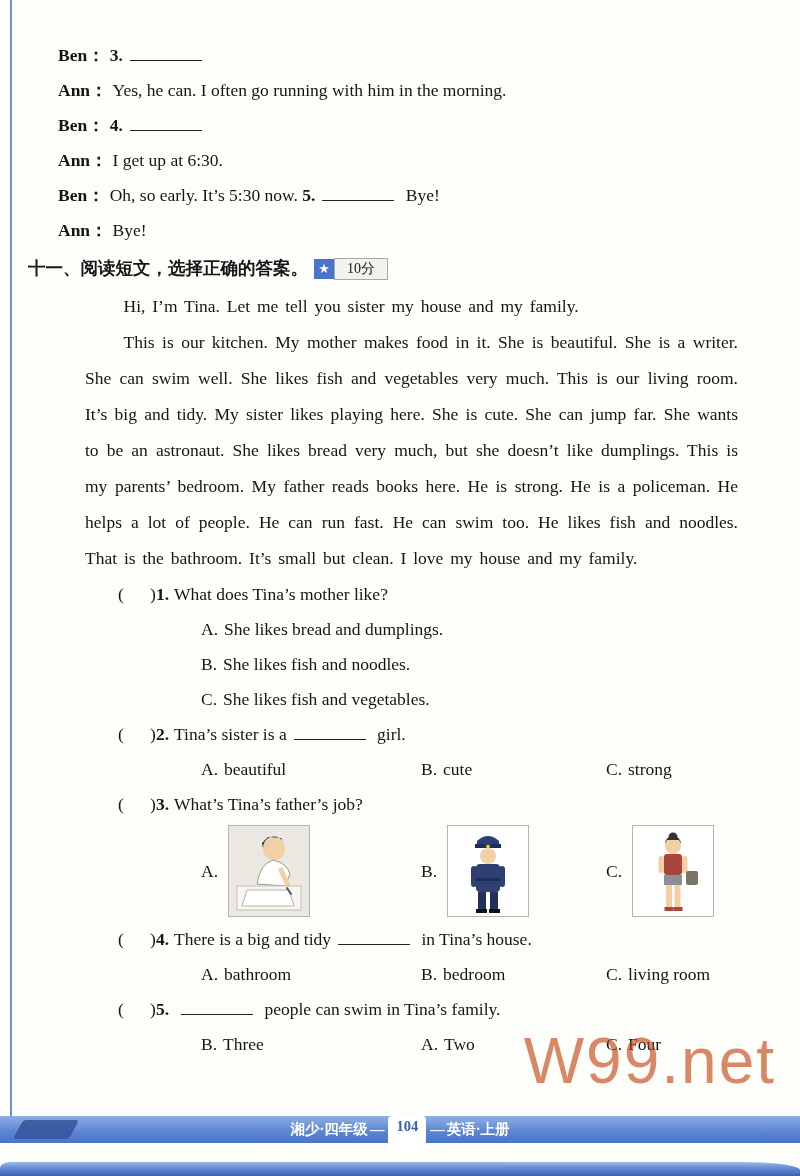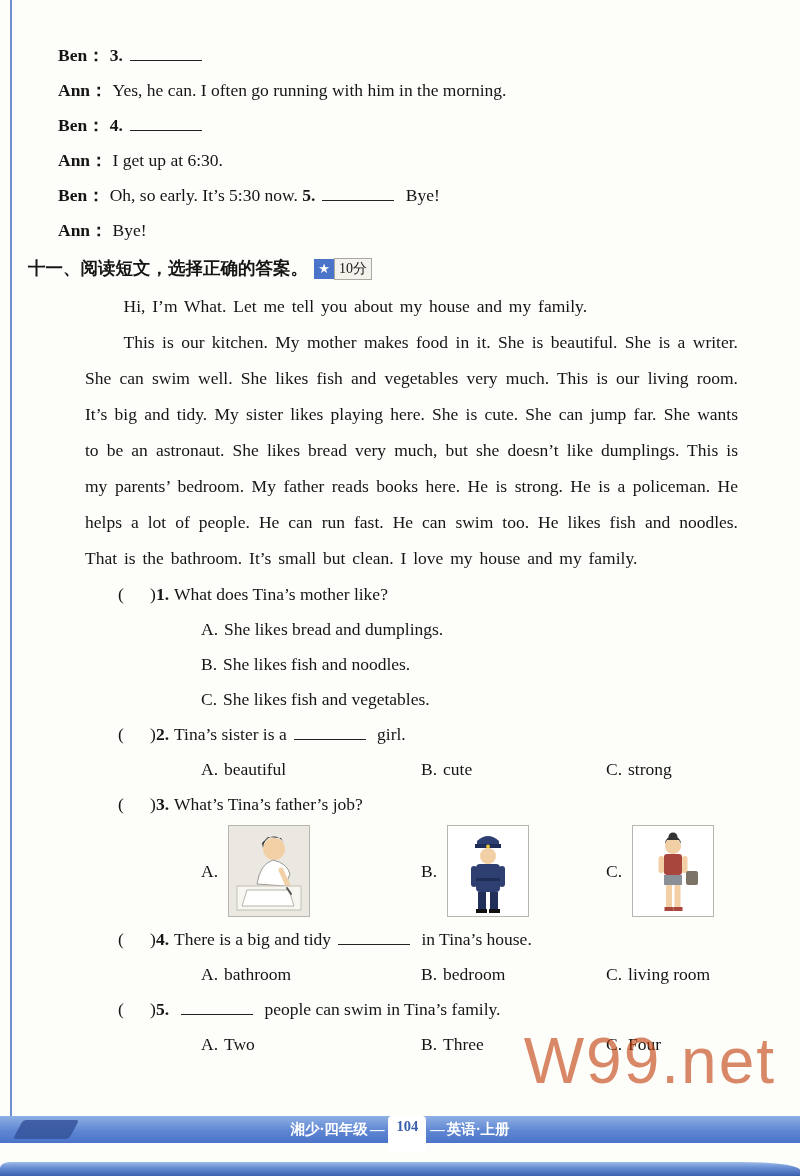--- a/index.html
+++ b/index.html
@@ -14,21 +14,21 @@
 
   .b{font-weight:bold;}
   .blank{display:inline-block;width:72px;height:1em;border-bottom:1.4px solid #222;margin:0 7px;vertical-align:baseline;}
 
   .dlg-line{margin:0 60px 0 58px;}
   .speaker{font-weight:bold;margin-right:5px;}
 
   .section-header{margin:3px 60px 2px 28px;font-weight:bold;display:flex;align-items:center;}
   .points-badge{display:inline-flex;align-items:center;margin-left:6px;font-weight:normal;}
   .star-sq{width:20px;height:20px;line-height:20px;background:#4a74c9;color:#fff;text-align:center;font-size:13px;display:inline-block;}
-  .points-text{border:1px solid #a9a9a0;background:#f3f2ec;padding:0 4px;height:20px;line-height:20px;font-size:14px;display:inline-block;}
+  .points-text{border:1px solid #a9a9a0;background:#f3f2ec;padding:0 12px;height:20px;line-height:20px;font-size:14px;display:inline-block;}
 
   .passage p{margin:0 62px 0 85px;line-height:36px;text-align:justify;text-indent:2.2em;word-spacing:2.5px;}
 
   .questions{margin-top:1px;padding-left:33px;}
   .question{margin:0 62px 0 85px;}
   .qnum{font-weight:bold;margin-right:5px;}
   .opt-stacked{margin-left:83px;}
   .opt-label{margin-right:6px;}
   .opt-inline{display:flex;padding-left:83px;}
   .opt-inline .opt:nth-child(1){width:220px;}
@@ -80,21 +80,21 @@
 
   <div class="section-header">
     <span>十一、阅读短文，选择正确的答案。</span>
     <span class="points-badge">
       <span class="star-sq">★</span>
       <span class="points-text">10分</span>
     </span>
   </div>
 
   <div class="passage">
-      <p>Hi, I’m What. Let me tell you about my house and my family.</p>
+      <p>Hi, I’m Tina. Let me tell you sister my house and my family.</p>
       <p>This is our kitchen. My mother makes food in it. She is beautiful. She is a writer. She can swim well. She likes fish and vegetables very much. This is our living room. It’s big and tidy. My sister likes playing here. She is cute. She can jump far. She wants to be an astronaut. She likes bread very much, but she doesn’t like dumplings. This is my parents’ bedroom. My father reads books here. He is strong. He is a policeman. He helps a lot of people. He can run fast. He can swim too. He likes fish and noodles. That is the bathroom. It’s small but clean. I love my house and my family.</p>
     </div>
 
   <div class="questions">
       <div class="question">
         <div class="q-stem"><span class="paren">(&nbsp;&nbsp;&nbsp;&nbsp;&nbsp;&nbsp;)</span><span class="qnum">1.</span><span>What does Tina’s mother like?</span></div>
         <div class="opt-stacked"><span class="opt-label">A.</span><span>She likes bread and dumplings.</span></div>
         <div class="opt-stacked"><span class="opt-label">B.</span><span>She likes fish and noodles.</span></div>
         <div class="opt-stacked"><span class="opt-label">C.</span><span>She likes fish and vegetables.</span></div>
       </div>
@@ -170,22 +170,22 @@
         <div class="q-stem"><span class="paren">(&nbsp;&nbsp;&nbsp;&nbsp;&nbsp;&nbsp;)</span><span class="qnum">4.</span><span>There is a big and tidy</span><span class="blank"></span><span> in Tina’s house.</span></div>
         <div class="opt-inline">
           <span class="opt"><span class="opt-label">A.</span><span>bathroom</span></span>
           <span class="opt"><span class="opt-label">B.</span><span>bedroom</span></span>
           <span class="opt"><span class="opt-label">C.</span><span>living room</span></span>
         </div>
       </div>
       <div class="question">
         <div class="q-stem"><span class="paren">(&nbsp;&nbsp;&nbsp;&nbsp;&nbsp;&nbsp;)</span><span class="qnum">5.</span><span class="blank"></span><span> people can swim in Tina’s family.</span></div>
         <div class="opt-inline">
+          <span class="opt"><span class="opt-label">B.</span><span>Three</span></span>
           <span class="opt"><span class="opt-label">A.</span><span>Two</span></span>
-          <span class="opt"><span class="opt-label">B.</span><span>Three</span></span>
           <span class="opt"><span class="opt-label">C.</span><span>Four</span></span>
         </div>
       </div>
     </div>
 
 </div>
 
 <div class="watermark">W99.net</div>
 
 <div class="footer-band">

